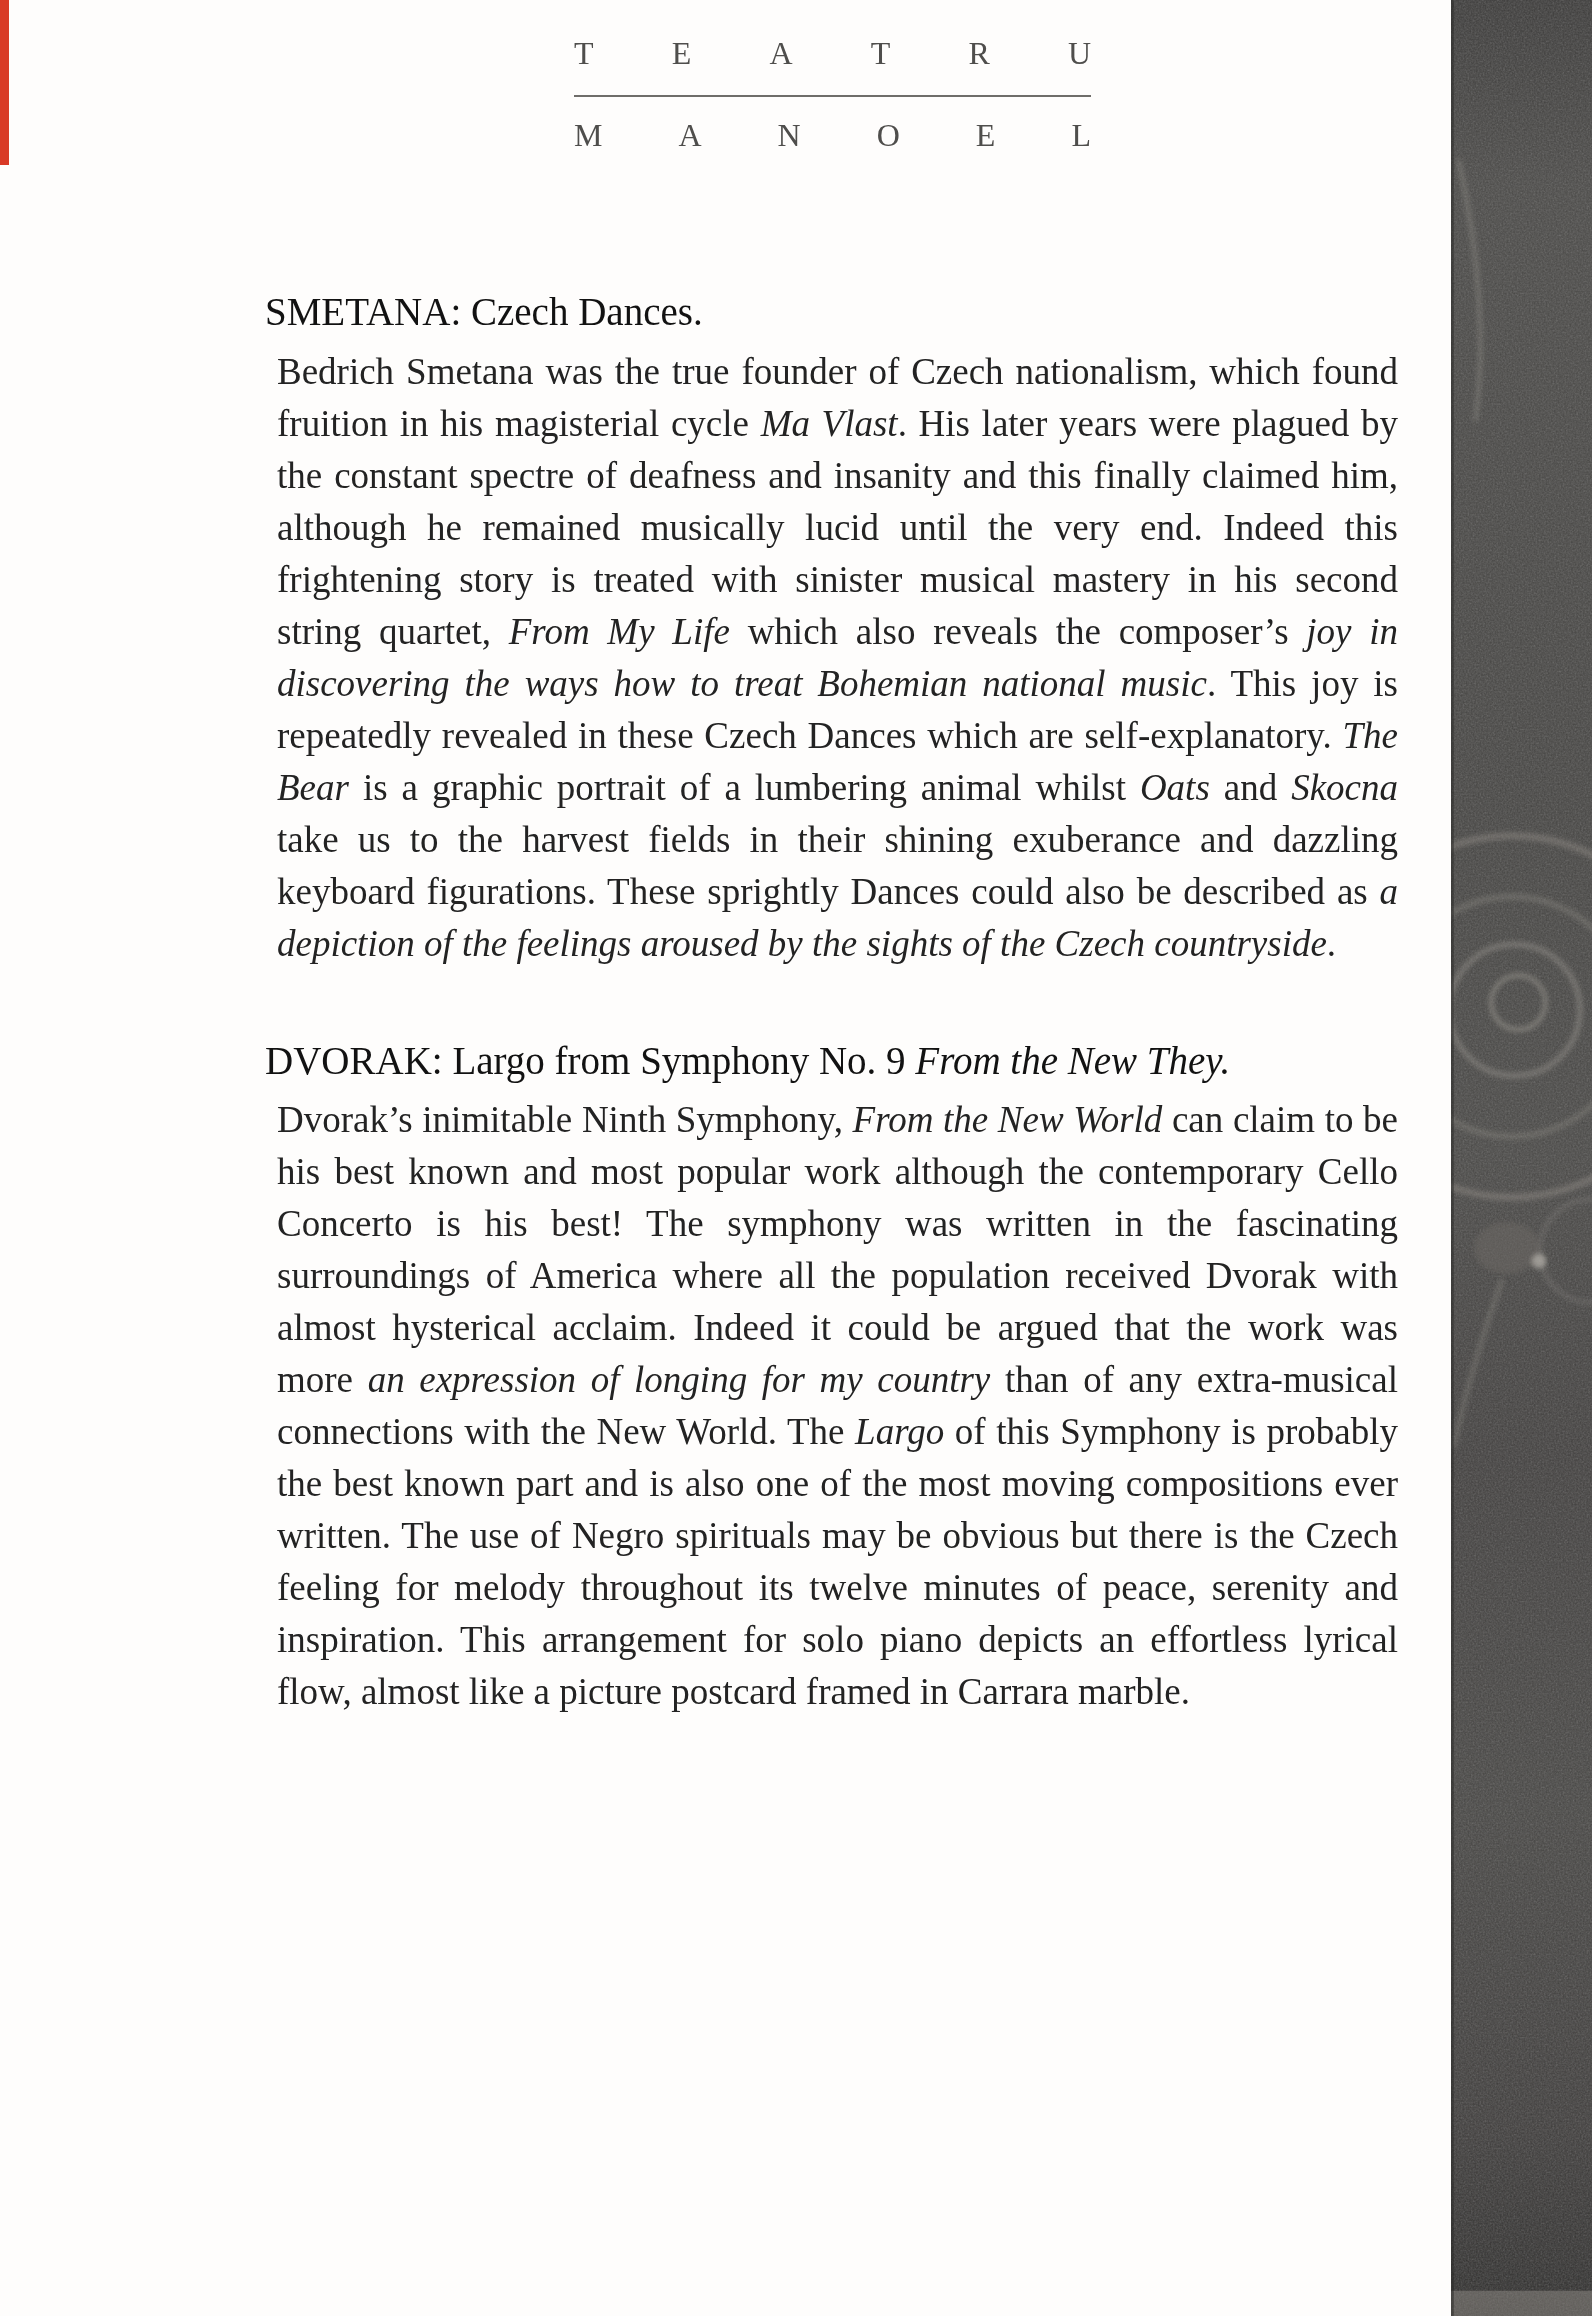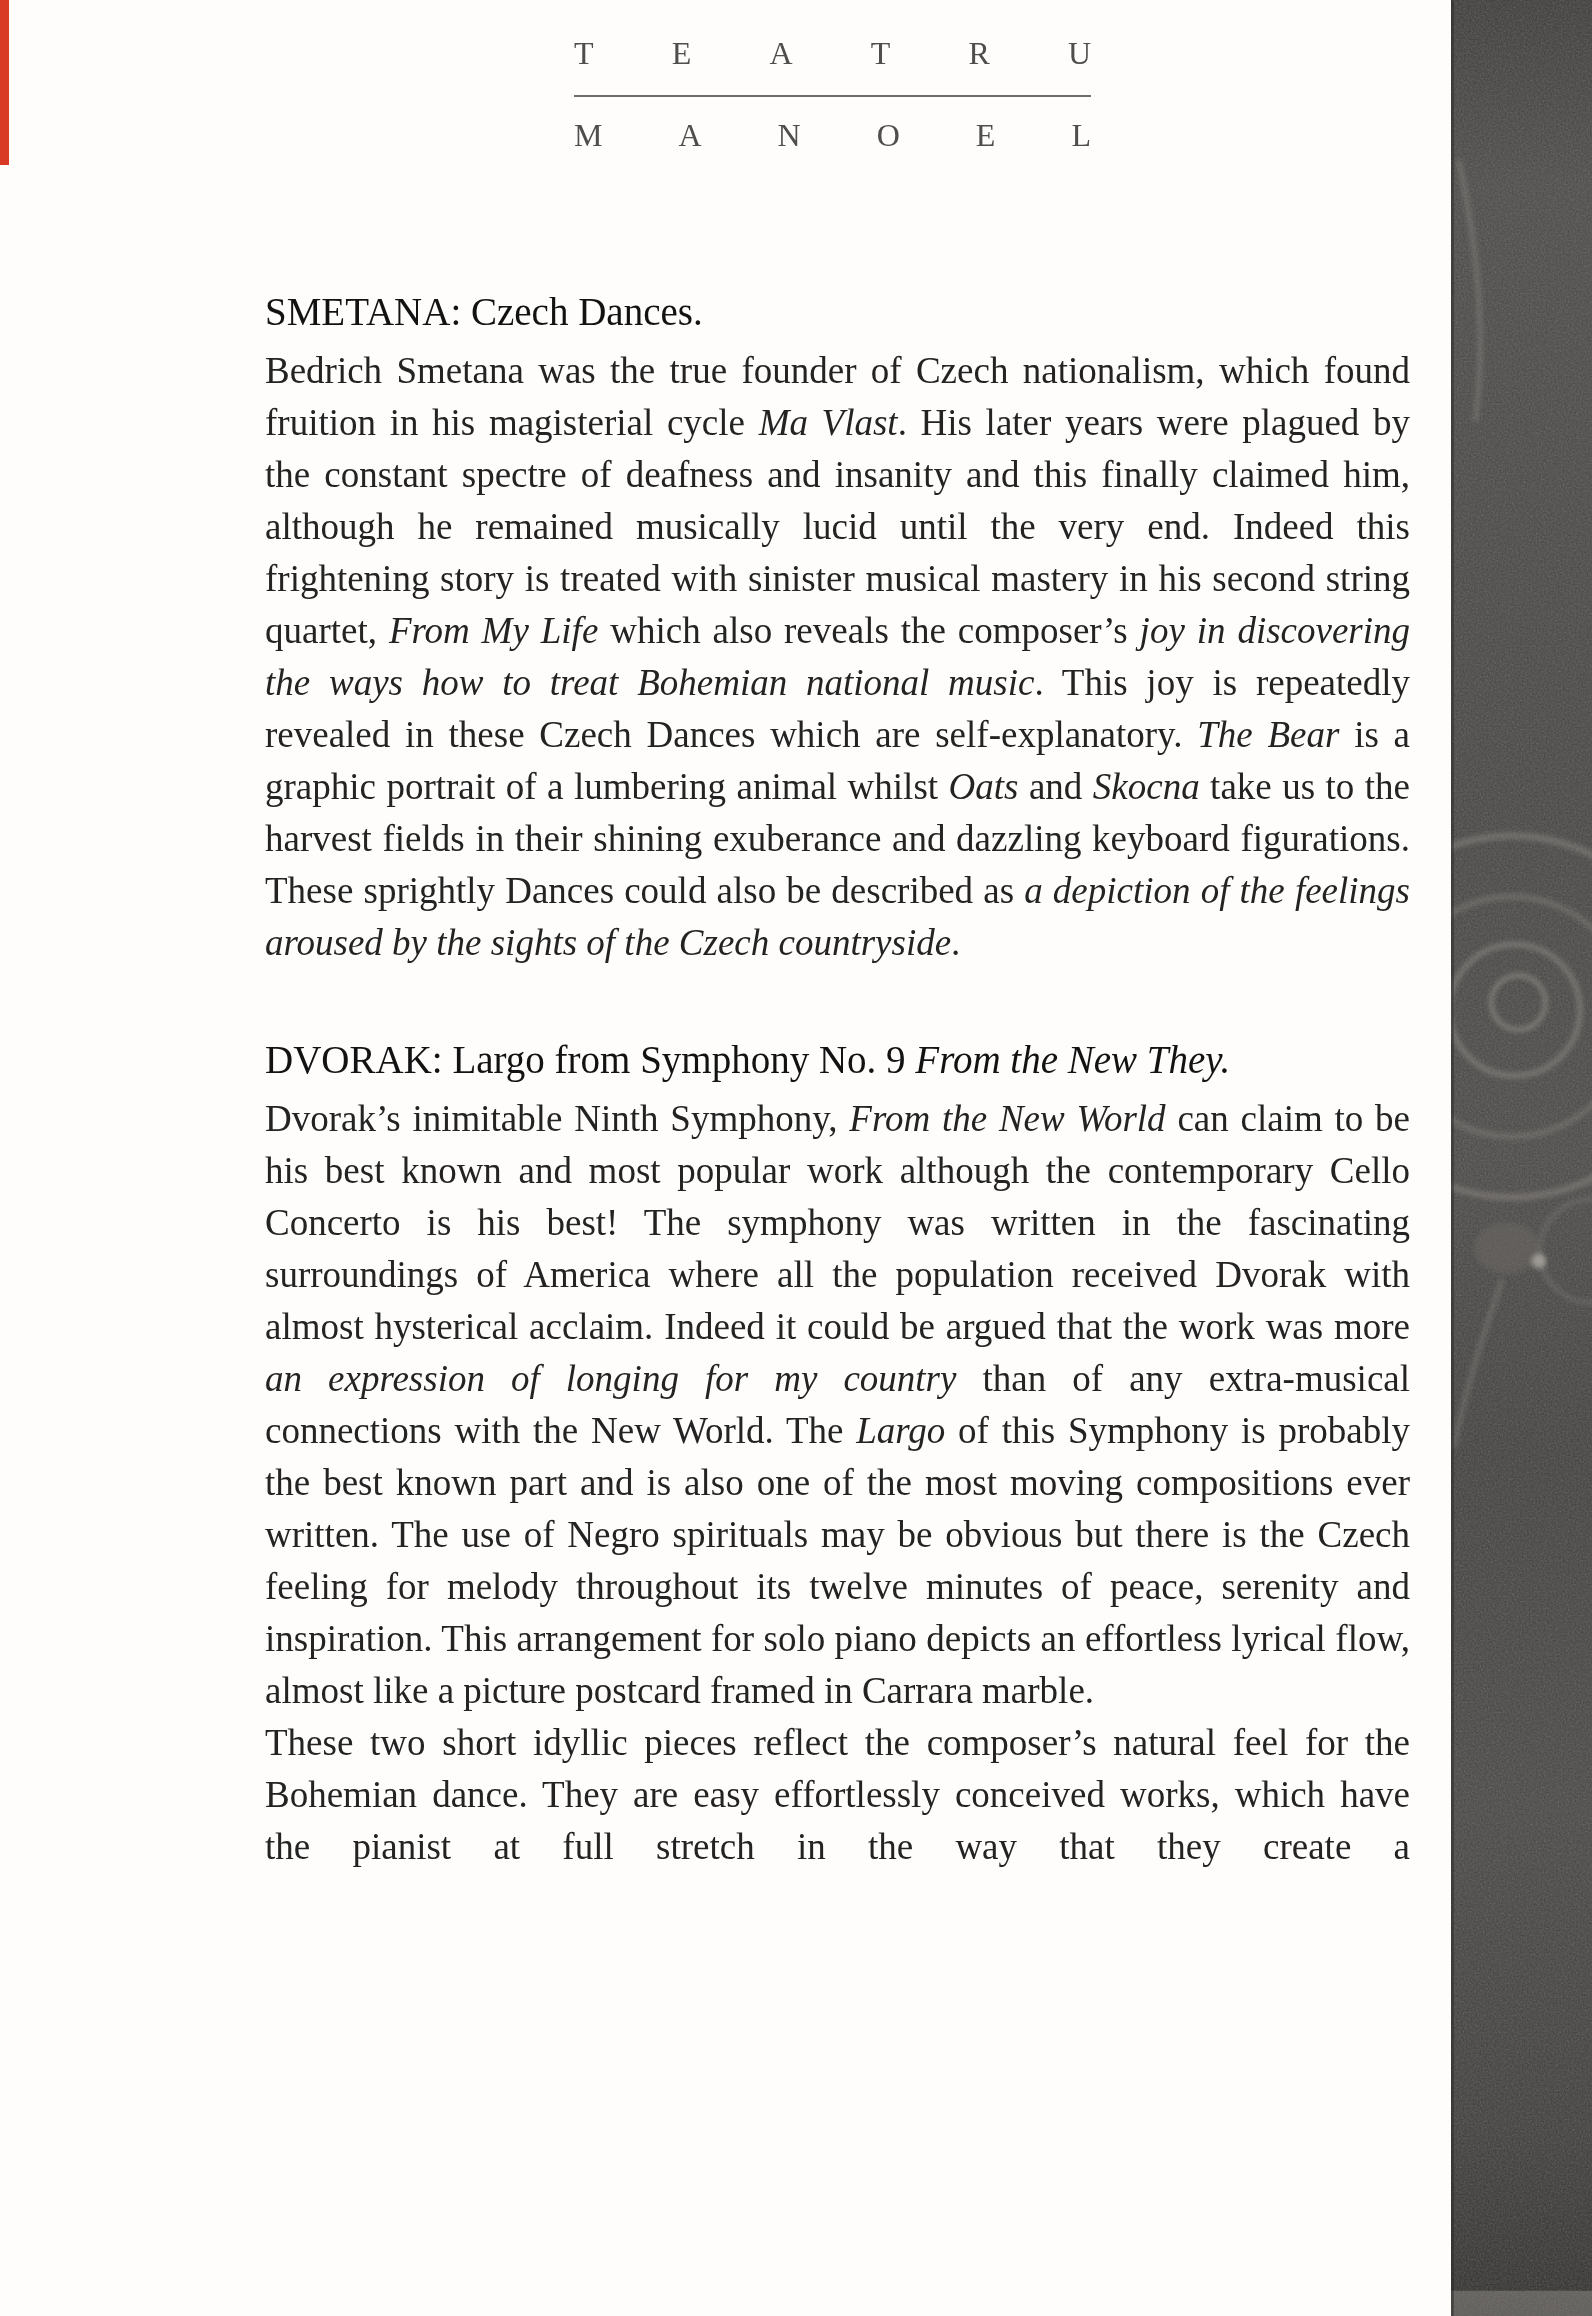--- a/index.html
+++ b/index.html
@@ -12,21 +12,21 @@
   
   .masthead{position:absolute;left:574px;top:37px;width:517px;color:#4f4e4c;}
   .m-row{display:flex;justify-content:space-between;font-size:32px;line-height:1;}
   .m-rule{height:1.9px;background:#6f6d6a;margin-top:26px;}
   .m-row2{margin-top:22.5px;}
   
   .textcol{position:absolute;left:265px;top:290px;width:1145px;}
   .sec-heading{font-weight:normal;font-size:39px;line-height:1.12;color:#121212;margin:0 0 11.2px 0;}
   .sec-heading i{font-style:italic;}
   .sec-mt{margin-top:69px;}
-  .body-par{font-size:37px;line-height:52px;color:#232323;text-align:justify;margin:0;}
+  .body-par{font-size:37px;line-height:52px;color:#232323;text-align:justify;margin:12px;}
   .body-par i{font-style:italic;}
   .justify-last{text-align-last:justify;}
   
   .side-band{position:absolute;right:0;top:0;width:142px;height:2317px;line-height:0;}
 </style>
 </head>
 <body>
 
 <div id="page">
 
@@ -53,21 +53,20 @@
   </div>
 
   <div class="textcol">
 
     <h2 class="sec-heading">SMETANA: Czech Dances.</h2>
     <p class="body-par">Bedrich Smetana was the true founder of Czech nationalism, which found fruition in his magisterial cycle <i>Ma Vlast</i>. His later years were plagued by the constant spectre of deafness and insanity and this finally claimed him, although he remained musically lucid until the very end. Indeed this frightening story is treated with sinister musical mastery in his second string quartet, <i>From My Life</i> which also reveals the composer’s <i>joy in discovering the ways how to treat Bohemian national music</i>. This joy is repeatedly revealed in these Czech Dances which are self-explanatory. <i>The Bear</i> is a graphic portrait of a lumbering animal whilst <i>Oats</i> and <i>Skocna</i> take us to the harvest fields in their shining exuberance and dazzling keyboard figurations. These sprightly Dances could also be described as <i>a depiction of the feelings aroused by the sights of the Czech countryside</i>.</p>
 
     <h2 class="sec-heading sec-mt">DVORAK: Largo from Symphony No. 9 <i>From the New They.</i></h2>
     <p class="body-par">Dvorak’s inimitable Ninth Symphony, <i>From the New World</i> can claim to be his best known and most popular work although the contemporary Cello Concerto is his best! The symphony was written in the fascinating surroundings of America where all the population received Dvorak with almost hysterical acclaim. Indeed it could be argued that the work was more <i>an expression of longing for my country</i> than of any extra-musical connections with the New World. The <i>Largo</i> of this Symphony is probably the best known part and is also one of the most moving compositions ever written. The use of Negro spirituals may be obvious but there is the Czech feeling for melody throughout its twelve minutes of peace, serenity and inspiration. This arrangement for solo piano depicts an effortless lyrical flow, almost like a picture postcard framed in Carrara marble.</p>
 
-    <p class="body-par justify-last">These two short idyllic pieces reflect the composer’s natural feel for the Bohemian dance. They are easy effortlessly conceived works, which have the pianist at full stretch in the way that they create a</p>
 
   </div>
 
   <div class="side-band">
     <svg width="142" height="2317" viewBox="0 0 152 2473" preserveAspectRatio="none" xmlns="http://www.w3.org/2000/svg">
       <defs>
         <linearGradient id="bandv" x1="0" y1="0" x2="0" y2="1">
           <stop offset="0" stop-color="#3b3a39"></stop>
           <stop offset="0.08" stop-color="#4a4947"></stop>
           <stop offset="0.35" stop-color="#454442"></stop>

